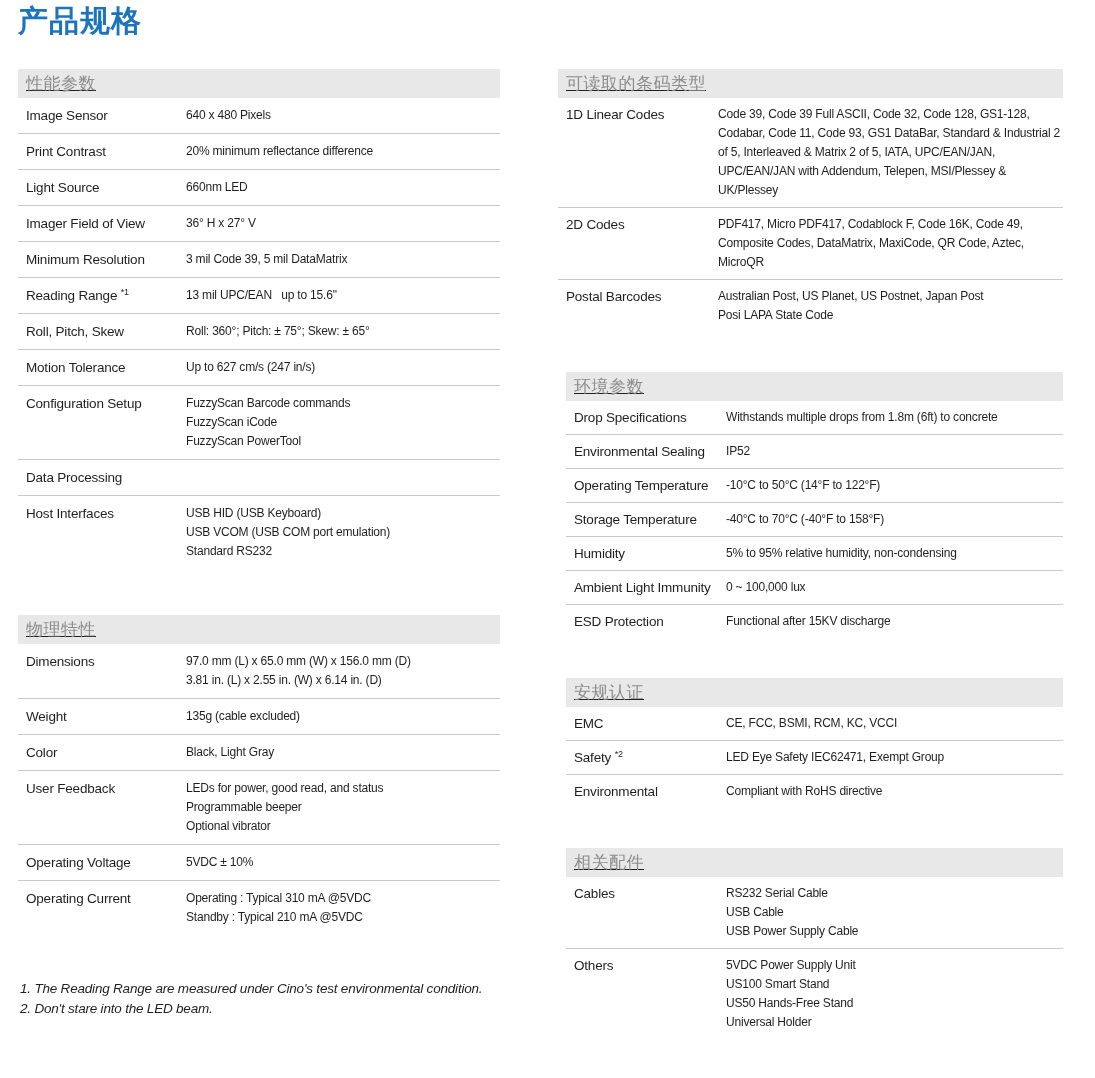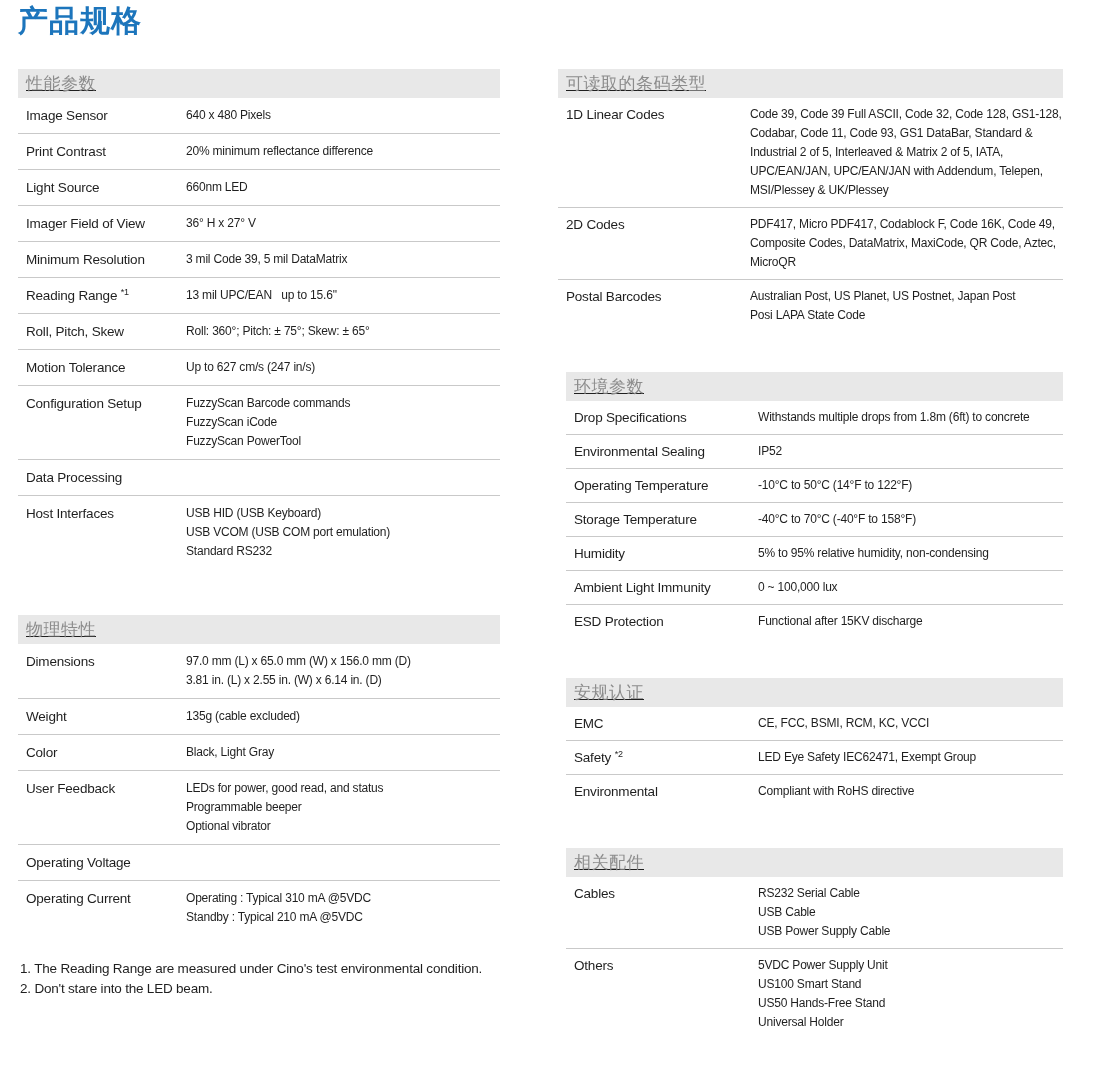--- a/index.html
+++ b/index.html
@@ -44,21 +44,21 @@
   .section-title {
     color: var(--header-text, #8c8c8c);
     font-size: 17px;
     letter-spacing: 0.5px;
   }
 
   .spec-row {
     display: flex;
     padding: 8px 0 8px 8px;
   }
-  .col-right .spec-row { padding: 7px 0 7px 8px; gap: 32px; }
+  .col-right .spec-row { padding: 7px 0 7px 8px; }
   .spec-row + .spec-row { border-top: 1px solid var(--row-border, #c9c9c9); justify-content: space-between; }
 
   .row-label {
     flex: 0 0 160px;
     width: 160px;
     font-size: 13.5px;
     line-height: 19px;
     letter-spacing: -0.2px;
     padding-right: 6px;
   }
@@ -70,22 +70,23 @@
   }
   .row-value {
     flex: 1;
     font-size: 12px;
     line-height: 19px;
     letter-spacing: -0.2px;
   }
   .value-line { white-space: pre-wrap; }
 
   .footnotes {
-    margin-top: 24px;
+    margin-top: 44px;
     padding-left: 2px;
+    font-style: italic;
   }
   .footnote {
     font-size: 13.5px;
     line-height: 20px;
     letter-spacing: -0.2px;
   }
 </style>
 </head>
 <body>
 
@@ -210,20 +211,23 @@
     <div class="row-label"><span class="label-text">User Feedback</span> </div>
     <div class="row-value">
                   <div class="value-line">LEDs for power, good read, and status</div>
                   <div class="value-line">Programmable beeper</div>
                   <div class="value-line">Optional vibrator</div>
                 </div>
   </div>
 
   <div class="spec-row">
     <div class="row-label"><span class="label-text">Operating Voltage</span> </div>
+    <div class="row-value">
+                  <div class="value-line">5VDC ± 10%</div>
+                </div>
   </div>
 
   <div class="spec-row">
     <div class="row-label"><span class="label-text">Operating Current</span> </div>
     <div class="row-value">
                   <div class="value-line">Operating : Typical 310 mA @5VDC</div>
                   <div class="value-line">Standby : Typical 210 mA @5VDC</div>
                 </div>
   </div>
 </div>

